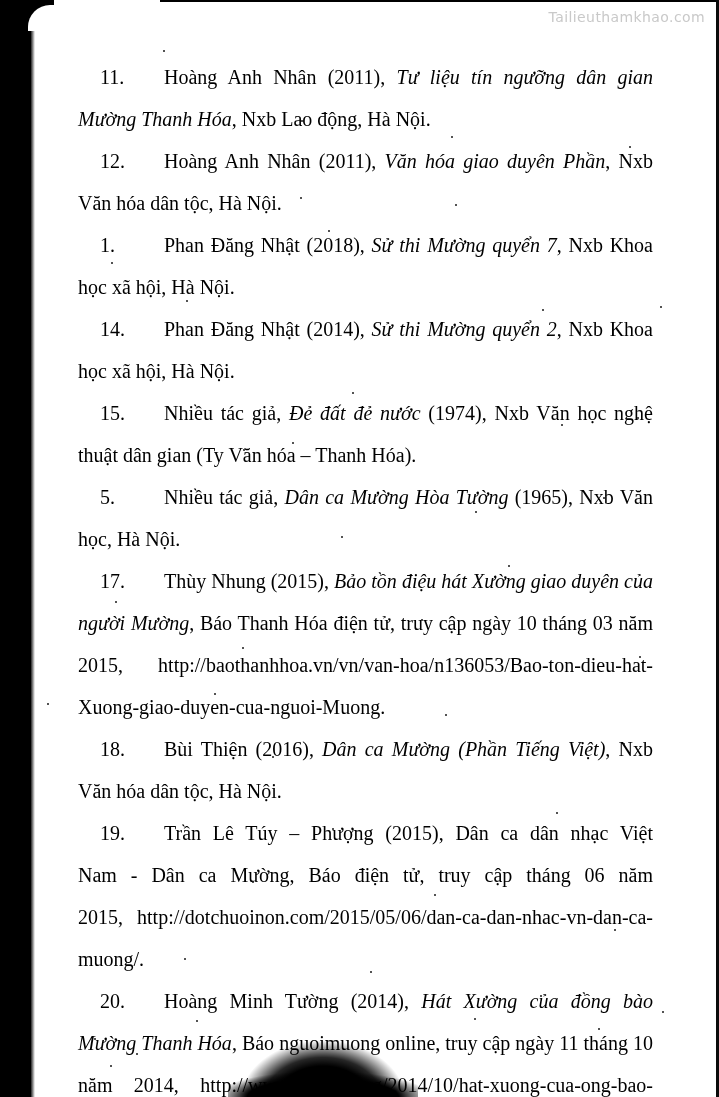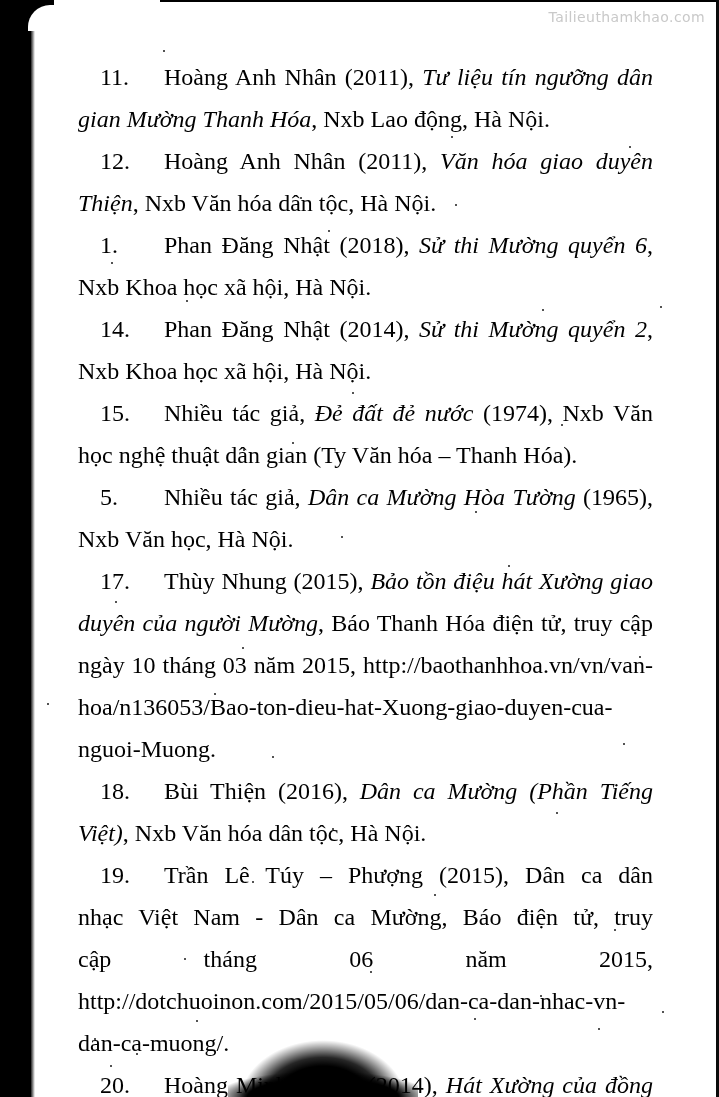--- a/index.html
+++ b/index.html
@@ -115,21 +115,21 @@
 
   
   .content {
     position: absolute;
     left: 78px;
     top: 56px;
     width: 575px;
     z-index: 2;
   }
   .ref {
-    font-size: 24px;
+    font-size: 20px;
     line-height: 42px;
     text-align: justify;
     text-justify: inter-word;
     margin: 0 0 0 0;
     text-indent: 0;
   }
   .ref .num {
     display: inline-block;
     width: 64px;
     text-indent: 0;
@@ -165,25 +165,25 @@
 
   <div class="watermark">Tailieuthamkhao.com</div>
 
   <div class="content">
 
     <p class="ref">
       <span class="num">11.</span><span>Hoàng Anh Nhân (2011), </span><i class="ttl">Tư liệu tín ngưỡng dân gian Mường Thanh Hóa</i><span>, Nxb Lao động, Hà Nội.</span>
     </p>
 
     <p class="ref">
-      <span class="num">12.</span><span>Hoàng Anh Nhân (2011), </span><i class="ttl">Văn hóa giao duyên Thiện</i><span>, Nxb Văn hóa dân tộc, Hà Nội.</span>
-    </p>
-
-    <p class="ref">
-      <span class="num">1.</span><span>Phan Đăng Nhật (2018), </span><i class="ttl">Sử thi Mường quyển 6</i><span>, Nxb Khoa học xã hội, Hà Nội.</span>
+      <span class="num">12.</span><span>Hoàng Anh Nhân (2011), </span><i class="ttl">Văn hóa giao duyên Phần</i><span>, Nxb Văn hóa dân tộc, Hà Nội.</span>
+    </p>
+
+    <p class="ref">
+      <span class="num">1.</span><span>Phan Đăng Nhật (2018), </span><i class="ttl">Sử thi Mường quyển 7</i><span>, Nxb Khoa học xã hội, Hà Nội.</span>
     </p>
 
     <p class="ref">
       <span class="num">14.</span><span>Phan Đăng Nhật (2014), </span><i class="ttl">Sử thi Mường quyển 2</i><span>, Nxb Khoa học xã hội, Hà Nội.</span>
     </p>
 
     <p class="ref">
       <span class="num">15.</span><span>Nhiều tác giả, </span><i class="ttl">Đẻ đất đẻ nước</i><span> (1974), Nxb Văn học nghệ thuật dân gian (Ty Văn hóa – Thanh Hóa).</span>
     </p>
 

